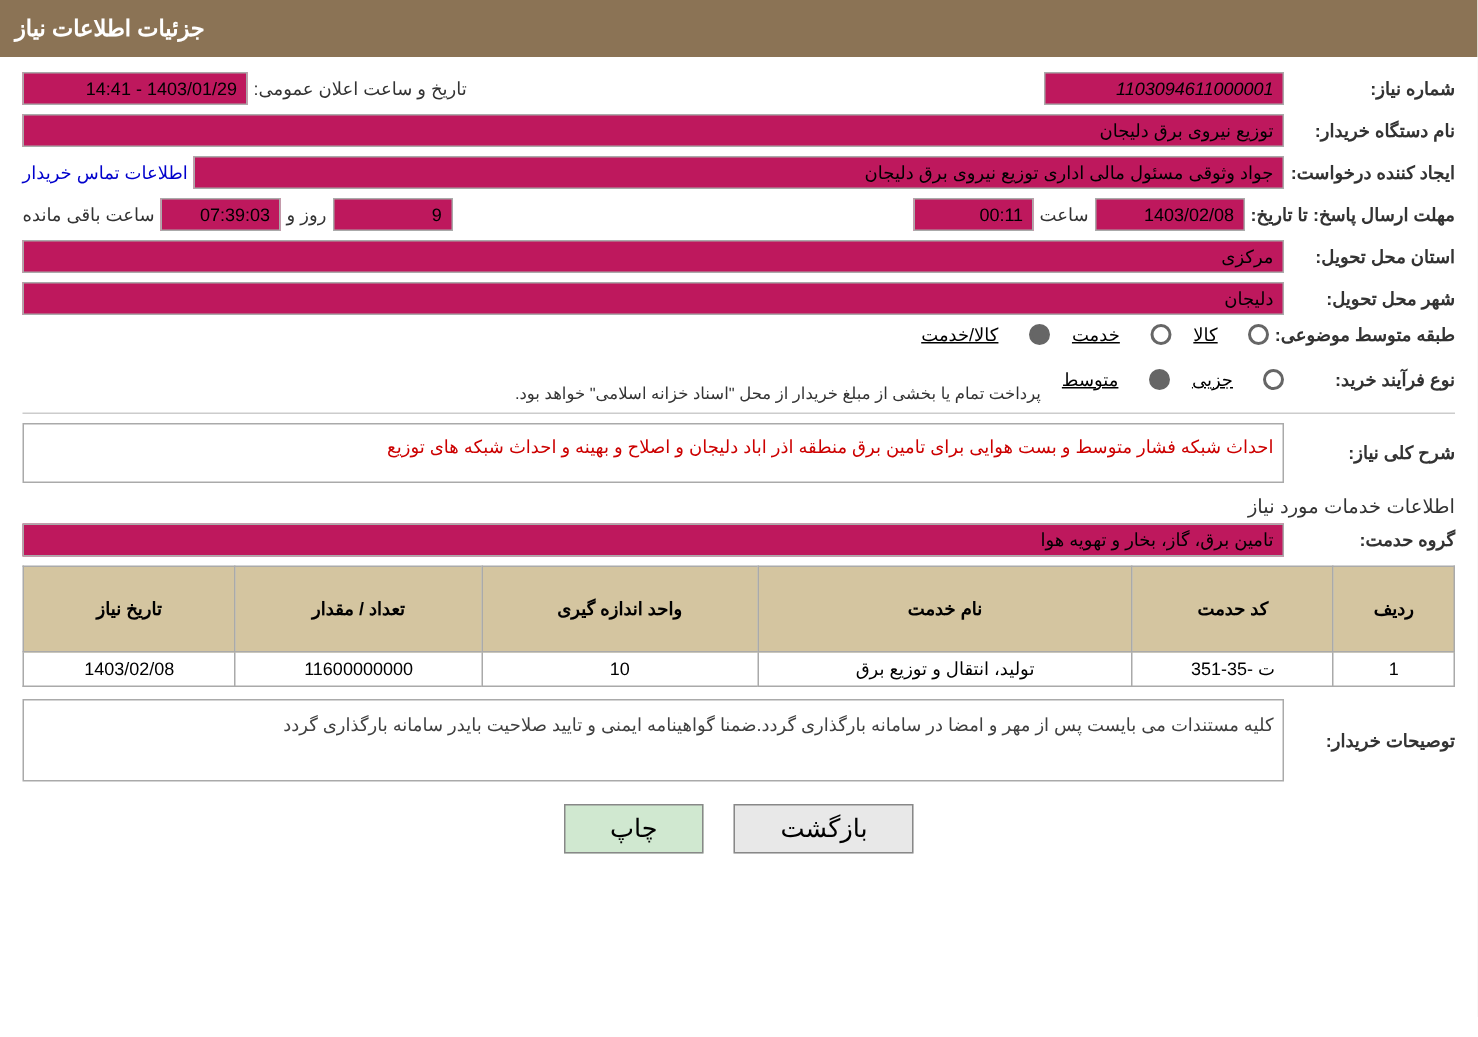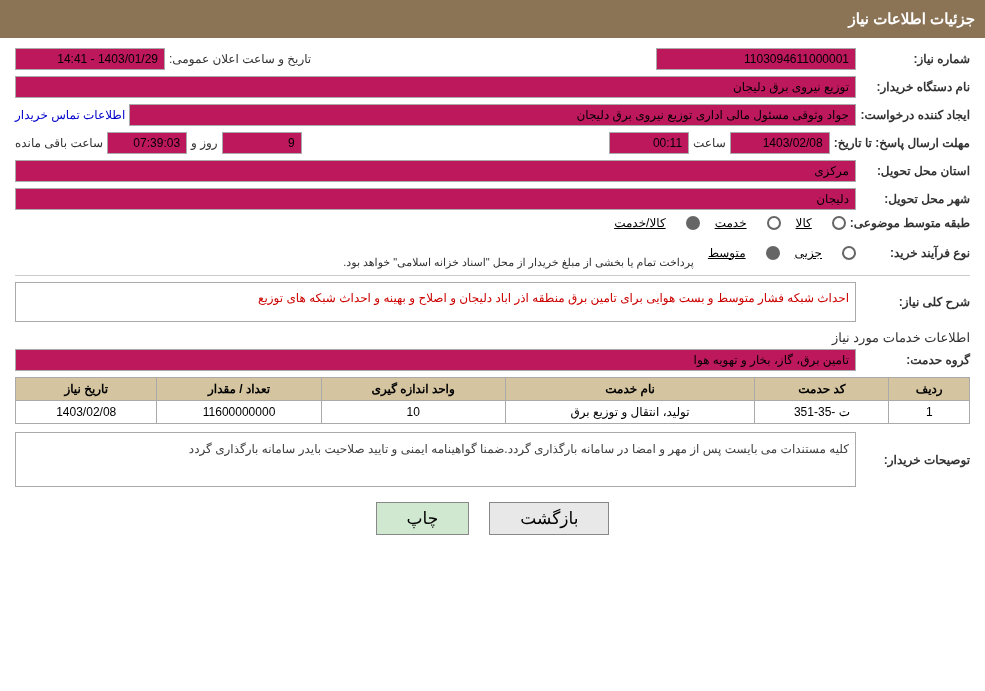--- a/index.html
+++ b/index.html
@@ -11,21 +11,21 @@
     }
     .page-wrapper {
       width: 985px;
       min-height: 691px;
       background: #fff;
       margin: 0 auto;
     }
     .header-bar {
       background: #8B7355;
       color: #fff;
-      text-align: right;
+      text-align: left;
       padding: 10px;
       font-size: 15px;
       font-weight: bold;
     }
     .main-content {
       padding: 10px 15px;
     }
     .form-row {
       display: flex;
       align-items: center;
@@ -48,21 +48,21 @@
     .field-box {
       border: 1px solid #aaa;
       background: #be185d;
       padding: 3px 6px;
       font-size: 12px;
       font-family: Tahoma, Arial, sans-serif;
       direction: rtl;
       min-height: 22px;
     }
     .field-wide { flex: 1; }
-    .field-fixed-200 { width: 200px; }
+    .field-fixed-200 { width: 160px; font-style: italic; }
     .field-fixed-150 { width: 150px; }
     .field-fixed-100 { width: 100px; }
     .field-fixed-80 { width: 80px; }
     .link-text {
       color: #0000cc;
       cursor: pointer;
       font-size: 12px;
       white-space: nowrap;
     }
     .section-title {
@@ -110,21 +110,21 @@
       line-height: 1.6;
     }
     table.service-table {
       width: 100%;
       border-collapse: collapse;
       margin-top: 6px;
     }
     table.service-table th {
       background: #d4c5a0;
       border: 1px solid #aaa;
-      padding: 4px 8px;
+      padding: 21px 8px;
       text-align: center;
       font-size: 12px;
     }
     table.service-table td {
       border: 1px solid #aaa;
       padding: 4px 8px;
       text-align: center;
       font-size: 12px;
     }
     .buyer-notes {

